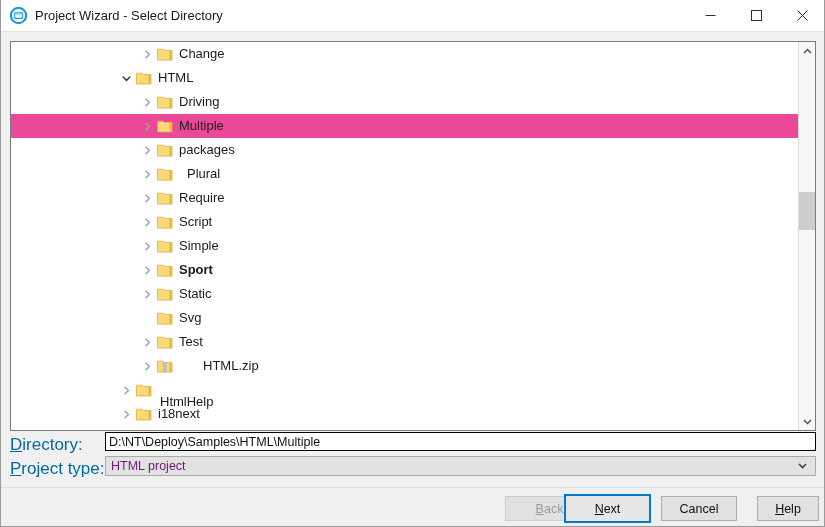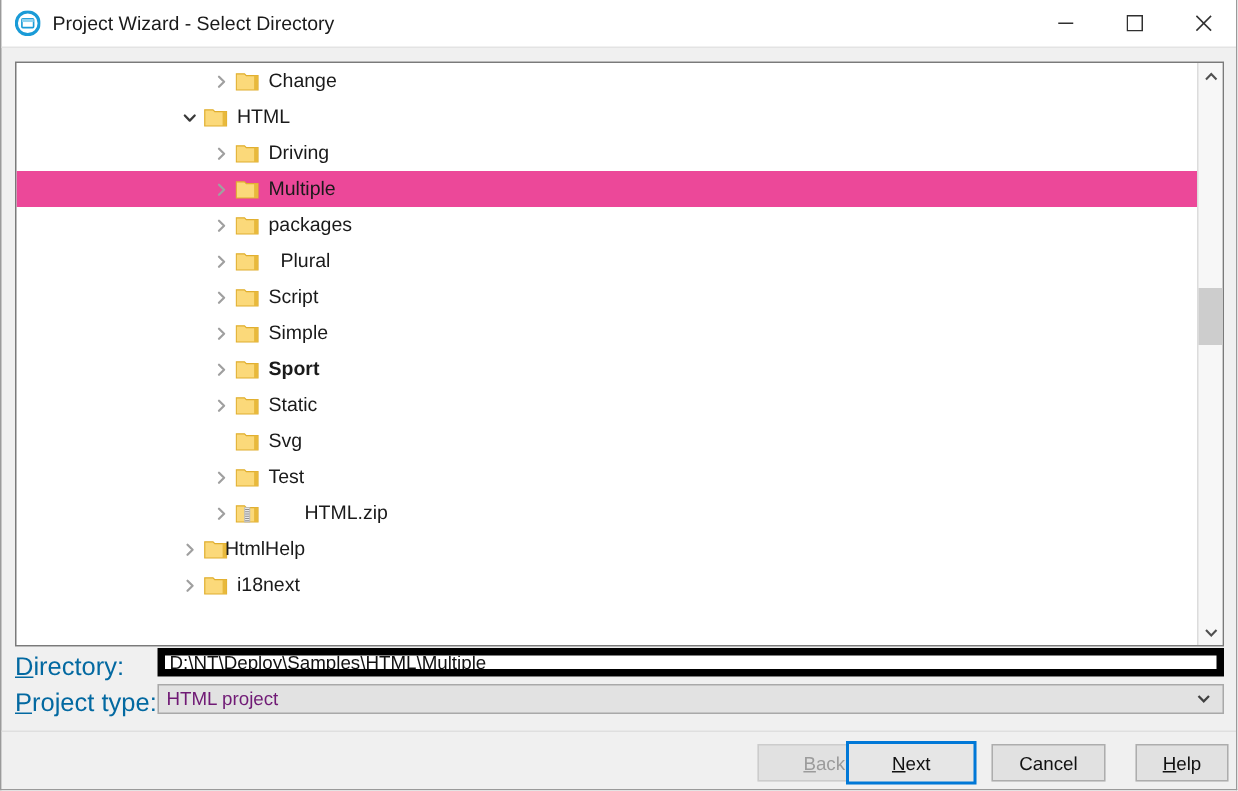--- a/index.html
+++ b/index.html
@@ -144,21 +144,21 @@
     color: #0369a1;
     white-space: nowrap;
   }
   .mn { text-decoration: underline; }
 
   #dir-input {
     position: absolute;
     left: 104px; top: 432px;
     width: 711px; height: 19px;
     box-sizing: border-box;
-    border: 5px solid #000000;
+    border: 1px solid #000000;
     background: #ffffff;
     font-family: "Liberation Sans", sans-serif;
     font-size: 12.5px;
     color: #111111;
     padding: 0 3px;
     line-height: 17px;
     outline: none;
   }
   #ptype-combo {
     position: absolute;
@@ -344,20 +344,32 @@
         <div class="tree-row">
           <span class="chevron" style="left: 128px;">
             <svg width="9" height="9" viewBox="0 0 9 9">
               <polyline points="3,1.2 6.4,4.5 3,7.8" fill="none" stroke="#a0a0a0" stroke-width="1.5" stroke-linecap="round" stroke-linejoin="round"></polyline>
             </svg>
           </span>
           <span class="folder-ico" style="left: 146px;"><svg width="16" height="14" viewBox="0 0 16 14">
               <path d="M0.5 2.2 L0.5 13 L15 13 L15 3.4 L7.2 3.4 L6.0 2.2 Z" class="fld-body" stroke="#e0ae2e" stroke-width="0.8"></path>
               <rect x="12.4" y="3.4" width="2.6" height="9.6" class="fld-edge"></rect>
             </svg></span>
+          <span class="row-label" style="left: 168px;">Require</span>
+        </div>
+        <div class="tree-row">
+          <span class="chevron" style="left: 128px;">
+            <svg width="9" height="9" viewBox="0 0 9 9">
+              <polyline points="3,1.2 6.4,4.5 3,7.8" fill="none" stroke="#a0a0a0" stroke-width="1.5" stroke-linecap="round" stroke-linejoin="round"></polyline>
+            </svg>
+          </span>
+          <span class="folder-ico" style="left: 146px;"><svg width="16" height="14" viewBox="0 0 16 14">
+              <path d="M0.5 2.2 L0.5 13 L15 13 L15 3.4 L7.2 3.4 L6.0 2.2 Z" class="fld-body" stroke="#e0ae2e" stroke-width="0.8"></path>
+              <rect x="12.4" y="3.4" width="2.6" height="9.6" class="fld-edge"></rect>
+            </svg></span>
           <span class="row-label" style="left: 168px;">Script</span>
         </div>
         <div class="tree-row">
           <span class="chevron" style="left: 128px;">
             <svg width="9" height="9" viewBox="0 0 9 9">
               <polyline points="3,1.2 6.4,4.5 3,7.8" fill="none" stroke="#a0a0a0" stroke-width="1.5" stroke-linecap="round" stroke-linejoin="round"></polyline>
             </svg>
           </span>
           <span class="folder-ico" style="left: 146px;"><svg width="16" height="14" viewBox="0 0 16 14">
               <path d="M0.5 2.2 L0.5 13 L15 13 L15 3.4 L7.2 3.4 L6.0 2.2 Z" class="fld-body" stroke="#e0ae2e" stroke-width="0.8"></path>
@@ -430,21 +442,21 @@
         <div class="tree-row">
           <span class="chevron" style="left: 107px;">
             <svg width="9" height="9" viewBox="0 0 9 9">
               <polyline points="3,1.2 6.4,4.5 3,7.8" fill="none" stroke="#a0a0a0" stroke-width="1.5" stroke-linecap="round" stroke-linejoin="round"></polyline>
             </svg>
           </span>
           <span class="folder-ico" style="left: 125px;"><svg width="16" height="14" viewBox="0 0 16 14">
               <path d="M0.5 2.2 L0.5 13 L15 13 L15 3.4 L7.2 3.4 L6.0 2.2 Z" class="fld-body" stroke="#e0ae2e" stroke-width="0.8"></path>
               <rect x="12.4" y="3.4" width="2.6" height="9.6" class="fld-edge"></rect>
             </svg></span>
-          <span class="row-label" style="left: 139px;">HtmlHelp</span>
+          <span class="row-label" style="left: 149px; margin-top: 12px;">HtmlHelp</span>
         </div>
         <div class="tree-row">
           <span class="chevron" style="left: 107px;">
             <svg width="9" height="9" viewBox="0 0 9 9">
               <polyline points="3,1.2 6.4,4.5 3,7.8" fill="none" stroke="#a0a0a0" stroke-width="1.5" stroke-linecap="round" stroke-linejoin="round"></polyline>
             </svg>
           </span>
           <span class="folder-ico" style="left: 125px;"><svg width="16" height="14" viewBox="0 0 16 14">
               <path d="M0.5 2.2 L0.5 13 L15 13 L15 3.4 L7.2 3.4 L6.0 2.2 Z" class="fld-body" stroke="#e0ae2e" stroke-width="0.8"></path>
               <rect x="12.4" y="3.4" width="2.6" height="9.6" class="fld-edge"></rect>

